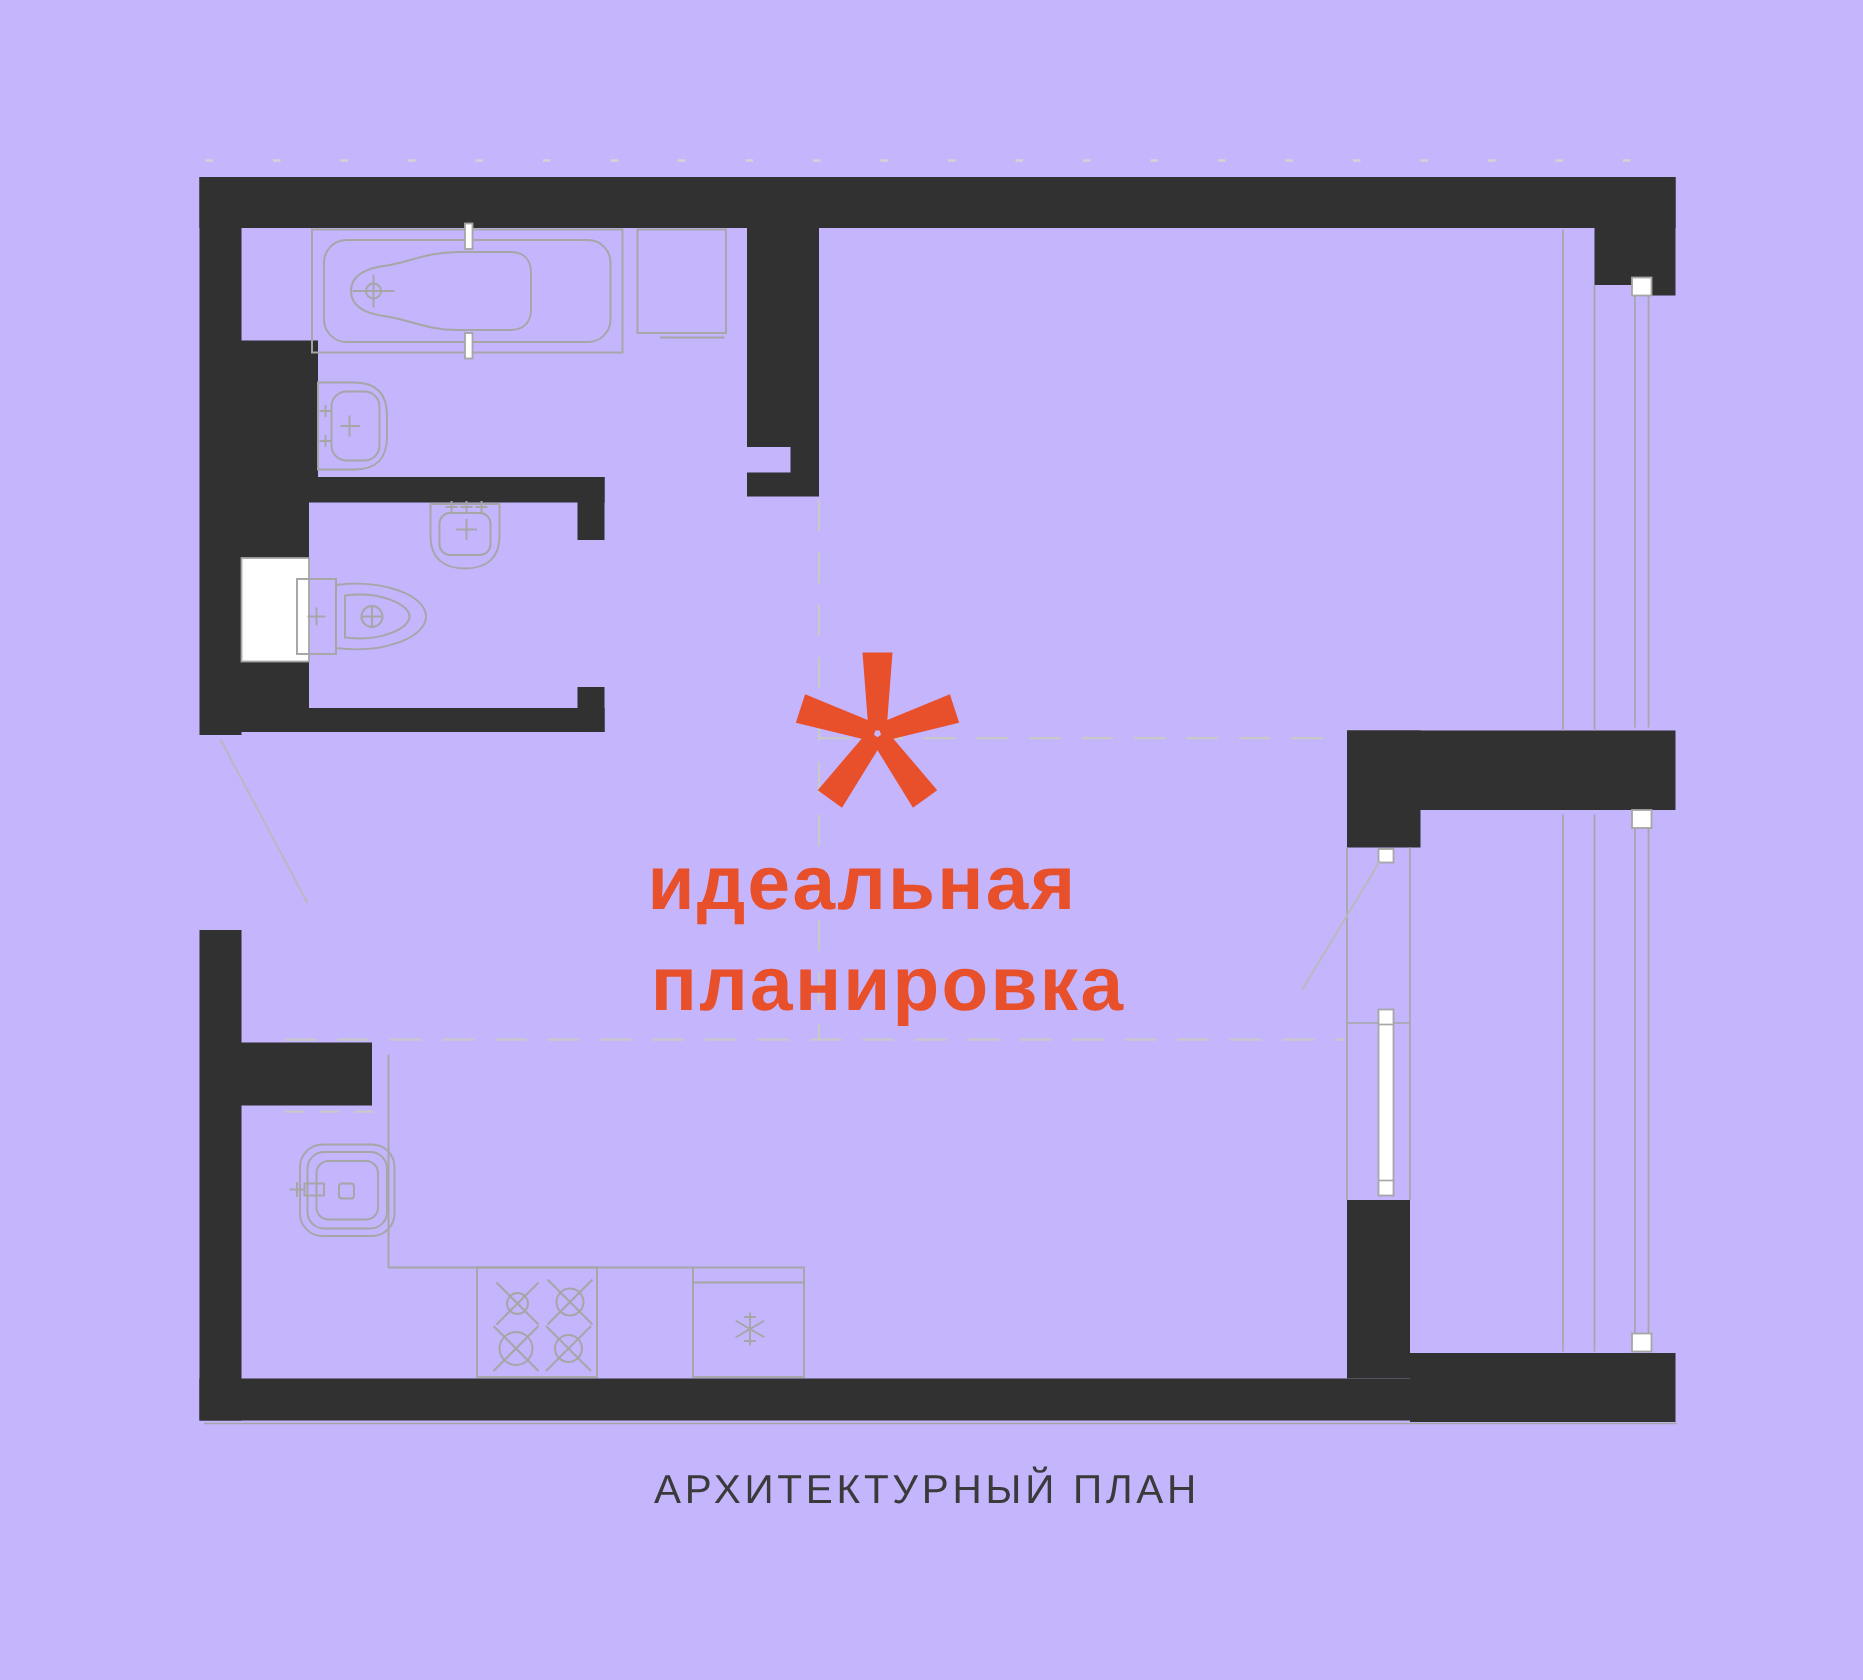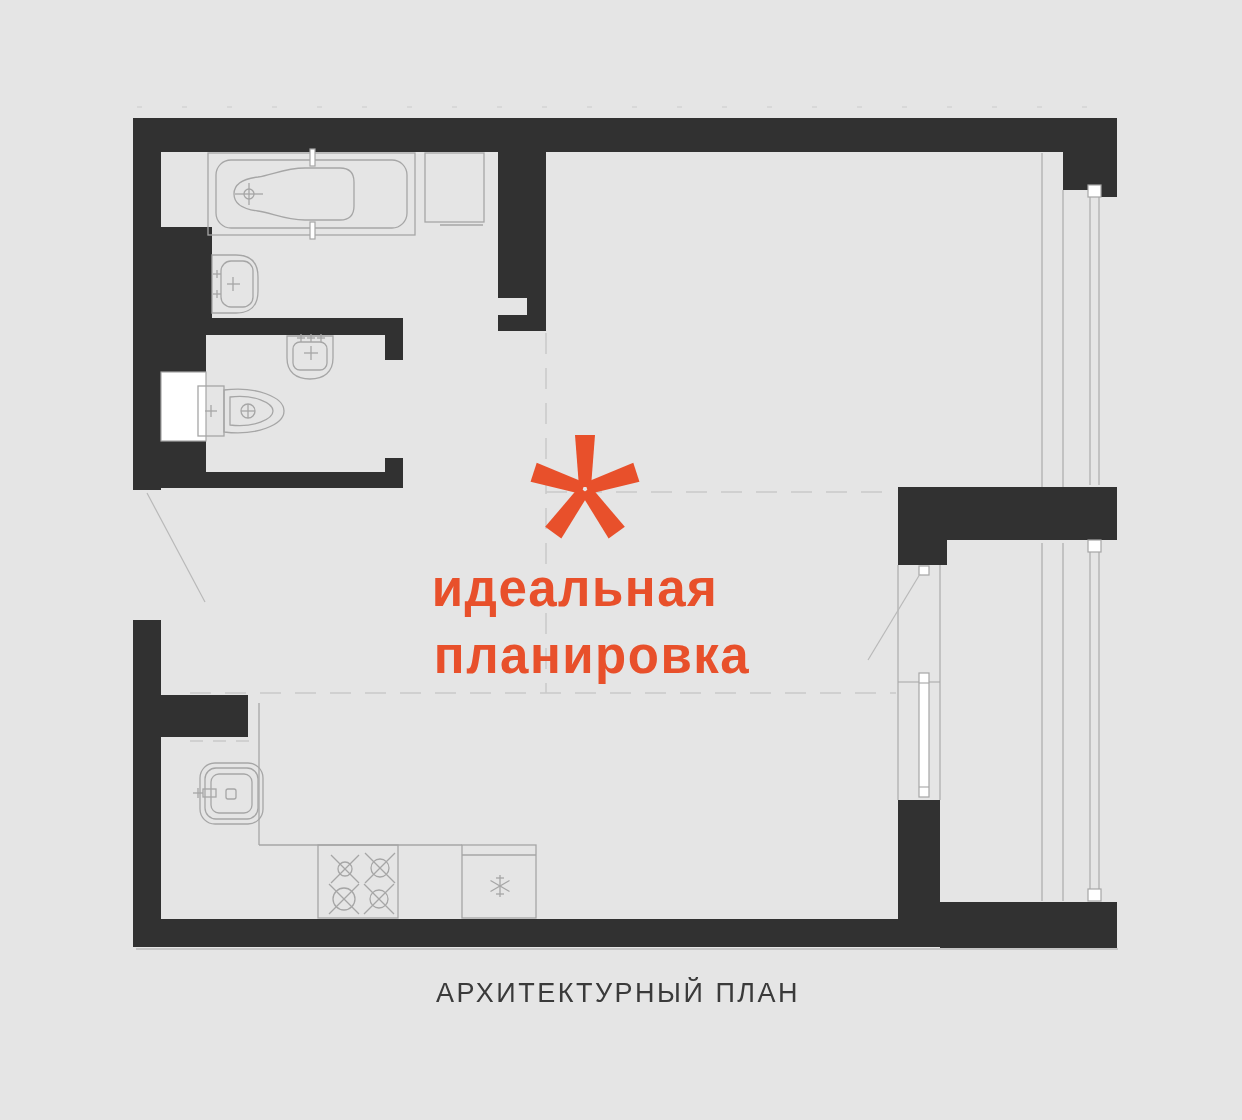--- a/index.html
+++ b/index.html
@@ -24,21 +24,21 @@
   }
   .caption{
     fill:var(--color-caption_text,#3a3a3a);
     font-family:"Liberation Sans",sans-serif;
     font-weight:normal;font-size:27px;letter-spacing:2.5px;
   }
 </style>
 </head>
 <body>
 
-<div id="stage" style="background: #e5e5e5;">
+<div id="stage" style="background: #c4b5fd;">
 <svg width="1242" height="1120" viewBox="0 0 1242 1120" xmlns="http://www.w3.org/2000/svg">
 
   <line class="dash-faint" x1="137" y1="107" x2="1110" y2="107"></line>
 
   <g>
     <path class="wall" d="M133,118 H1117 V152 H133 Z"></path>
     <path class="wall" d="M1063,118 H1117 V197 H1100 V190 H1063 Z"></path>
     <path class="wall" d="M133,118 H161 V490 H133 Z"></path>
     <path class="wall" d="M158,227 H212 V318 H158 Z"></path>
     <path class="wall" d="M158,318 H206 V372 H158 Z"></path>

